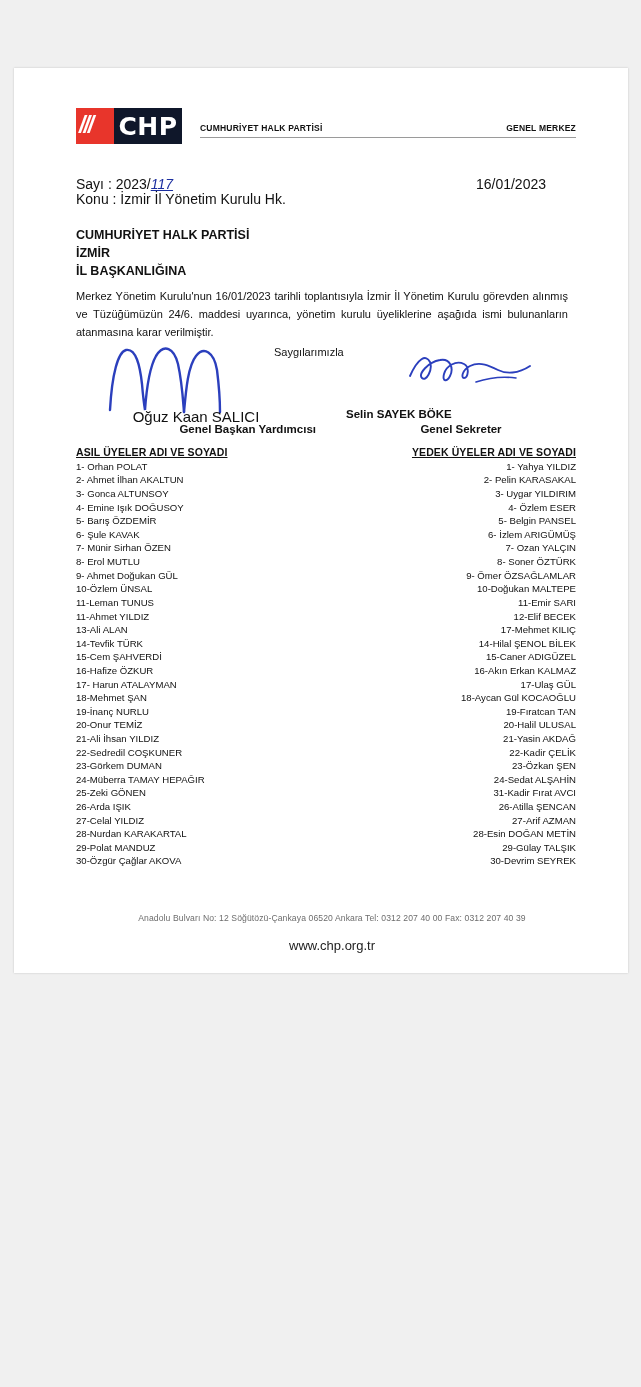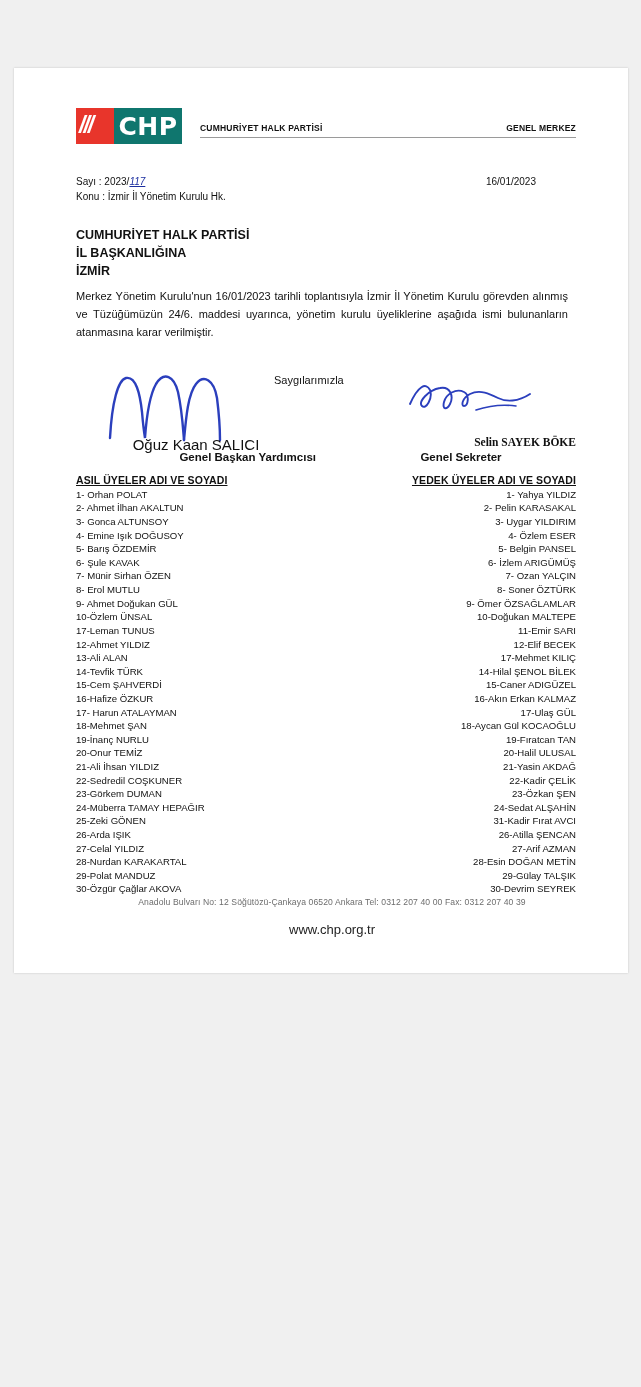--- a/index.html
+++ b/index.html
@@ -58,21 +58,21 @@
     color: #fff;
     font-weight: bold;
     font-size: 23px;
     left: 3px;
     top: 4px;
     letter-spacing: -2px;
     font-style: italic;
   }
   .logo-text {
     flex: 1;
-    background: #0f766e;
+    background: #0f172a;
     color: #fff;
     font-size: 25px;
     font-weight: bold;
     letter-spacing: 0.5px;
     display: flex;
     align-items: center;
     justify-content: center;
     font-family: "DejaVu Sans", sans-serif;
   }
   .header-party {
@@ -99,26 +99,26 @@
     right: 0;
     top: 29px;
     border-top: 1px solid #9a9a9a;
   }
 
   
   .meta {
     position: relative;
     margin-top: 22px;
     height: 34px;
-    font-size: 10px;
+    font-size: 14px;
     color: #111;
   }
   .meta .sayi { position: absolute; left: 0; top: 0; }
   .meta .konu { position: absolute; left: 0; top: 15px; }
-  .meta .tarih { position: absolute; right: 40px; top: 0; }
+  .meta .tarih { position: absolute; right: 30px; top: 0; }
   .sayi-ink {
     color: #1c2fa0;
     text-decoration: underline;
     font-style: italic;
   }
 
   
   .addressee {
     margin-top: 16px;
     font-size: 12.5px;
@@ -133,21 +133,21 @@
     font-size: 11px;
     line-height: 1.62;
     text-align: justify;
     color: #111;
     width: 492px;
   }
 
   
   .sig-zone {
     position: relative;
-    margin-top: 32px;
+    margin-top: 4px;
     height: 92px;
   }
   .regards {
     position: absolute;
     left: 198px;
     top: 0;
     font-size: 11px;
     color: #111;
   }
   .sig-left-name {
@@ -168,25 +168,24 @@
     text-align: right;
     font-size: 11.5px;
     font-weight: bold;
     color: #111;
   }
   .sig-right-name {
     position: absolute;
     left: 270px;
     top: 62px;
     width: 230px;
-    text-align: right;
+    text-align: left;
     font-size: 11.5px;
     font-weight: bold;
     color: #111;
-    font-family: Liberation Serif, serif;
   }
   .sig-right-title {
     position: absolute;
     left: 270px;
     top: 77px;
     width: 230px;
     text-align: center;
     font-size: 11.5px;
     font-weight: bold;
     color: #111;
@@ -229,21 +228,21 @@
     line-height: 1.42;
     color: #111;
     white-space: nowrap;
   }
 
   
   .footer {
     position: absolute;
     left: 62px;
     right: 40px;
-    bottom: 36px;
+    bottom: 20px;
     text-align: center;
   }
   .footer-line {
     font-size: 8.6px;
     color: #6d6d6d;
     letter-spacing: 0.1px;
   }
   .footer-web {
     margin-top: 15px;
     font-size: 13px;
@@ -274,22 +273,22 @@
       <div class="meta">
         <div class="sayi">
           <span>Sayı : 2023/</span><span class="sayi-ink">117</span>
         </div>
         <div class="konu">Konu : İzmir İl Yönetim Kurulu Hk.</div>
         <div class="tarih">16/01/2023</div>
       </div>
 
       <div class="addressee">
         <div>CUMHURİYET HALK PARTİSİ</div>
+        <div>İZMİR</div>
         <div>İL BAŞKANLIĞINA</div>
-        <div>İZMİR</div>
       </div>
 
       <div class="body-text">Merkez Yönetim Kurulu'nun 16/01/2023 tarihli toplantısıyla İzmir İl Yönetim Kurulu görevden alınmış ve Tüzüğümüzün 24/6. maddesi uyarınca, yönetim kurulu üyeliklerine aşağıda ismi bulunanların atanmasına karar verilmiştir.</div>
 
       <div class="sig-zone">
         <div class="regards">Saygılarımızla</div>
 
         <svg class="ink-left" viewBox="0 0 170 76" xmlns="http://www.w3.org/2000/svg">
           <path d="M14 70 C16 34 22 12 30 10 C40 8 44 26 46 44 C47 56 48 64 49 70 C50 56 52 30 60 16 C68 3 78 8 82 24 C86 42 87 60 88 72" fill="none" stroke="#2b3fbd" stroke-width="2.4" stroke-linecap="round"></path>
           <path d="M88 72 C90 50 92 26 100 16 C108 6 118 12 121 30 C123 46 124 60 124 72" fill="none" stroke="#2b3fbd" stroke-width="2.4" stroke-linecap="round"></path>
@@ -313,22 +312,22 @@
               <div class="member">1- Orhan POLAT</div>
               <div class="member">2- Ahmet İlhan AKALTUN</div>
               <div class="member">3- Gonca ALTUNSOY</div>
               <div class="member">4- Emine Işık DOĞUSOY</div>
               <div class="member">5- Barış ÖZDEMİR</div>
               <div class="member">6- Şule KAVAK</div>
               <div class="member">7- Münir Sirhan ÖZEN</div>
               <div class="member">8- Erol MUTLU</div>
               <div class="member">9- Ahmet Doğukan GÜL</div>
               <div class="member">10-Özlem ÜNSAL</div>
-              <div class="member">17-Leman TUNUS</div>
-              <div class="member">12-Ahmet YILDIZ</div>
+              <div class="member">11-Leman TUNUS</div>
+              <div class="member">11-Ahmet YILDIZ</div>
               <div class="member">13-Ali ALAN</div>
               <div class="member">14-Tevfik TÜRK</div>
               <div class="member">15-Cem ŞAHVERDİ</div>
               <div class="member">16-Hafize ÖZKUR</div>
               <div class="member">17- Harun ATALAYMAN</div>
               <div class="member">18-Mehmet ŞAN</div>
               <div class="member">19-İnanç NURLU</div>
               <div class="member">20-Onur TEMİZ</div>
               <div class="member">21-Ali İhsan YILDIZ</div>
               <div class="member">22-Sedredil COŞKUNER</div>

